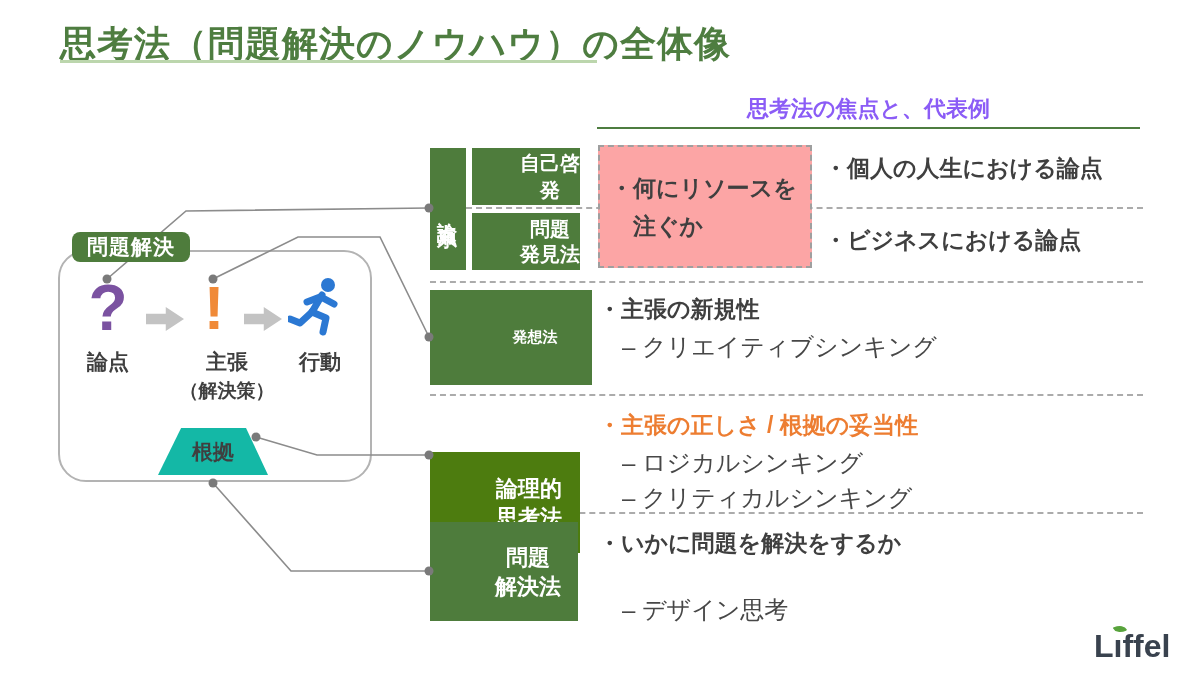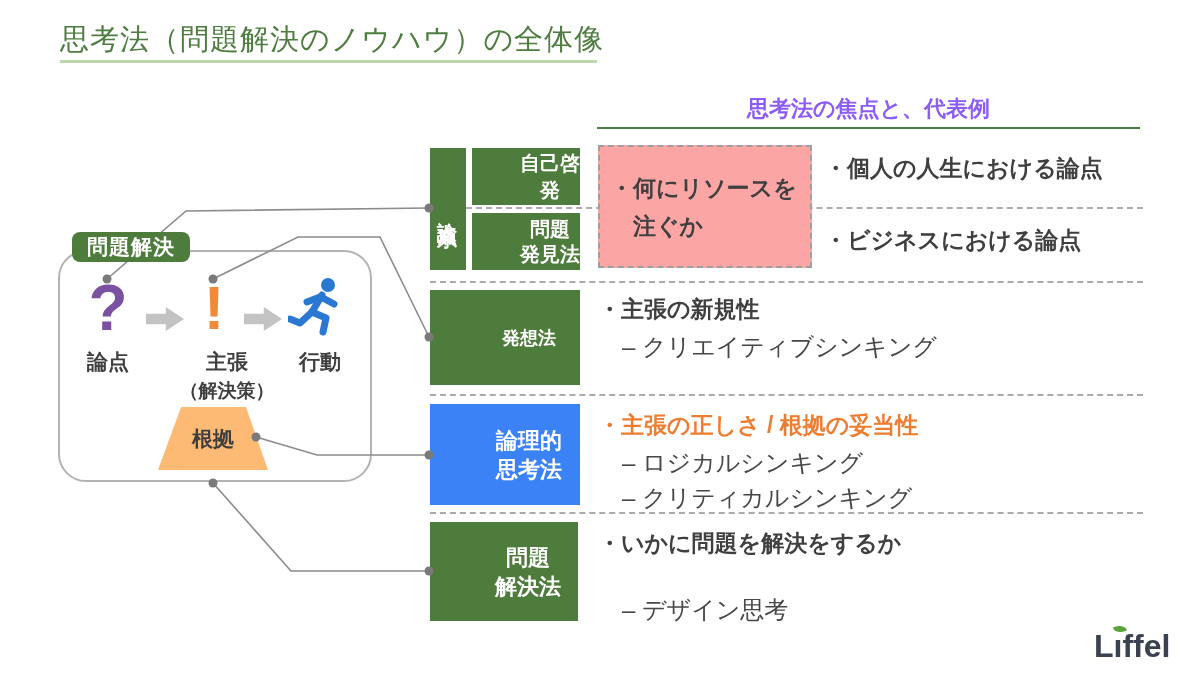--- a/index.html
+++ b/index.html
@@ -1,51 +1,51 @@
 <!DOCTYPE html>
 <html><head>
 <meta charset="utf-8">
 <style>
   * { margin:0; padding:0; box-sizing:border-box; }
   html,body { background:#ffffff; }
   body { font-family:"Liberation Sans","DejaVu Sans",sans-serif; }
   .slide { position:relative; width:1200px; height:675px; background:#ffffff; overflow:hidden; }
 
-  .title { position:absolute; left:60px; top:20px; font-size:29px; font-weight:normal; color:#4e7d40; letter-spacing:1px; }
+  .title { position:absolute; left:60px; top:20px; font-size:36px; font-weight:bold; color:#4e7d40; letter-spacing:1px; }
   .title-underline { position:absolute; left:60px; top:60px; width:537px; height:3px; background:#bcd6ad; }
 
   .panel-header { position:absolute; left:597px; top:94px; width:543px; text-align:center; font-size:22px; font-weight:bold; color:#8b5cf6; }
   .panel-underline { position:absolute; left:597px; top:127px; width:543px; height:2px; background:#4e7d40; }
 
   
   .process-rect { position:absolute; left:58px; top:250px; width:314px; height:232px; border:2px solid #b3b3b3; border-radius:28px; background:transparent; z-index:0; }
   .badge { position:absolute; left:72px; top:232px; width:118px; height:30px; background:#4e7c3c; border-radius:8px; color:#fff; font-size:21px; font-weight:bold; text-align:center; line-height:30px; letter-spacing:1px; z-index:4; }
   .qmark { position:absolute; left:80px; top:272px; width:56px; height:72px; text-align:center; font-size:64px; line-height:72px; font-weight:bold; color:#7b52a1; z-index:2; }
   .emark { position:absolute; left:186px; top:272px; width:56px; height:72px; text-align:center; font-size:62px; line-height:72px; font-weight:bold; color:#f08a38; z-index:2; }
   .runner { position:absolute; left:288px; top:276px; width:56px; height:62px; z-index:2; }
   .arrow { position:absolute; width:38px; height:24px; background:#c3c3c3; clip-path:polygon(0% 28%,52% 28%,52% 0%,100% 50%,52% 100%,52% 72%,0% 72%); z-index:2; }
   .arrow1 { left:146px; top:307px; }
   .arrow2 { left:244px; top:307px; }
   .step-label { position:absolute; font-size:21px; font-weight:bold; color:#3f3f3f; text-align:center; z-index:2; }
   .sl1 { left:80px; top:348px; width:56px; }
   .sl2 { left:179px; top:348px; width:96px; }
   .sl2 .sub { font-size:19px; margin-top:2px; }
   .sl3 { left:292px; top:348px; width:56px; }
-  .trapezoid { position:absolute; left:158px; top:407px; width:110px; height:63px; background:#fdba74; clip-path:polygon(21% 0%,80% 0%,100% 100%,0% 100%); display:flex; align-items:center; justify-content:center; font-size:21px; font-weight:bold; color:#3f3f3f; z-index:2; }
+  .trapezoid { position:absolute; left:158px; top:428px; width:110px; height:47px; background:#14b8a6; clip-path:polygon(21% 0%,80% 0%,100% 100%,0% 100%); display:flex; align-items:center; justify-content:center; font-size:21px; font-weight:bold; color:#3f3f3f; z-index:2; }
 
   .connectors { position:absolute; left:0; top:0; width:1200px; height:675px; z-index:3; pointer-events:none; }
 
   
   .vbar { position:absolute; left:430px; top:148px; width:36px; height:122px; background:#4e7c3c; display:flex; align-items:center; justify-content:center; z-index:2; }
   .vbar span { writing-mode:vertical-rl; text-orientation:upright; color:#fff; font-size:20px; font-weight:bold; letter-spacing:3px; }
   .gbox { position:absolute; background:#4e7c3c; color:#fff; font-weight:bold; display:flex; align-items:center; justify-content:center; text-align:center; z-index:2;padding-left:48px; }
-  .obox { background:#3b82f6; }
+  .obox { background:#4d7c0f;margin-top:48px; }
   .box-jiko { left:472px; top:148px; width:108px; height:57px; font-size:20px; }
   .box-hakken { left:472px; top:213px; width:108px; height:57px; font-size:20px; line-height:25px; }
-  .box-hasso { left:430px; top:290px; width:150px; height:95px; font-size:18px; }
+  .box-hasso { left:430px; top:290px; width:162px; height:95px; font-size:15px; }
   .box-ronri { left:430px; top:404px; width:150px; height:101px; font-size:22px; line-height:29px; }
   .box-kaiketsu { left:430px; top:522px; width:148px; height:99px; font-size:22px; line-height:29px; }
 
   .dashed-box { position:absolute; left:598px; top:145px; width:214px; height:123px; border:2px dashed #9f9f9f; background:#fca5a5; display:flex; align-items:center; padding-left:10px; font-size:23px; font-weight:bold; color:#3f3f3f; line-height:38px; z-index:2; }
   .prewrap { white-space:pre-line; }
 
   .divider { position:absolute; border-top:2px dashed #ababab; z-index:1; }
   .div0 { left:466px; top:207px; width:677px; }
   .div1 { left:430px; top:281px; width:713px; }
   .div2 { left:430px; top:394px; width:713px; }

